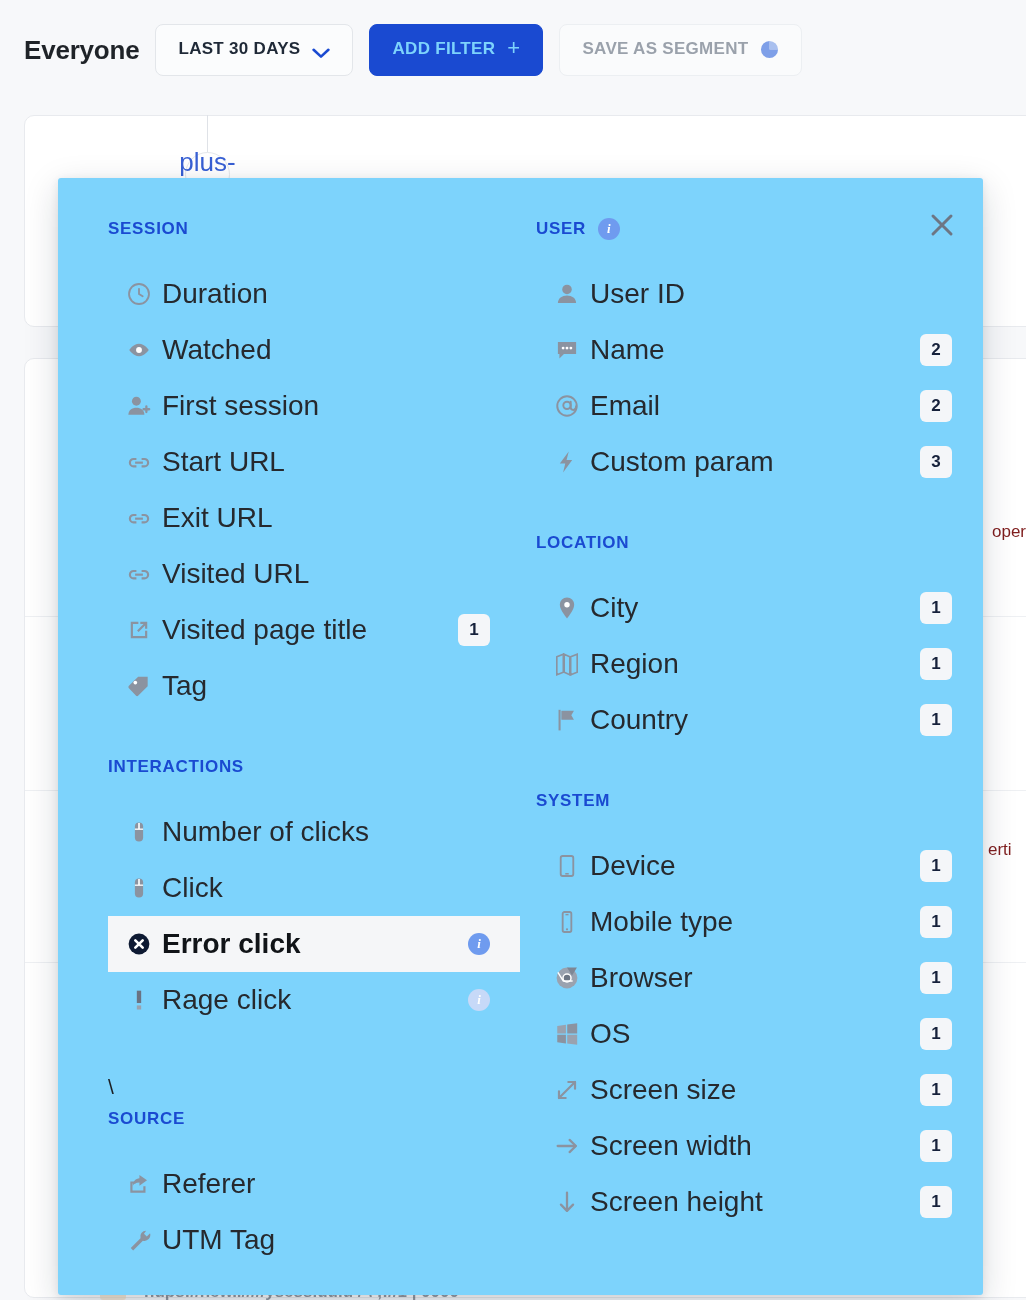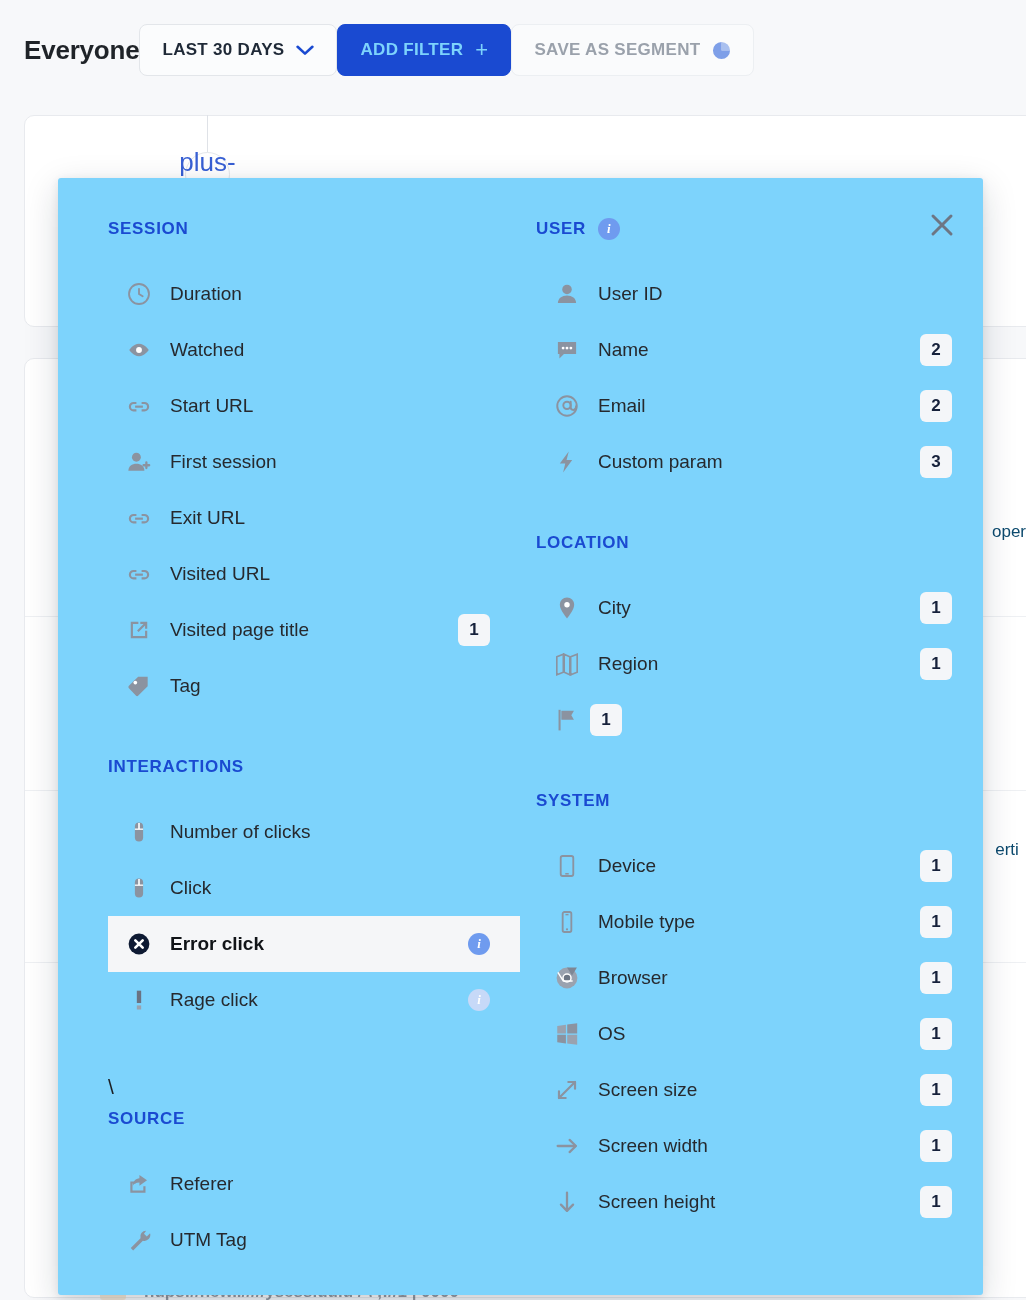--- a/index.html
+++ b/index.html
@@ -7,32 +7,32 @@
     width: 1026px; height: 1300px;
     font-family: "Liberation Sans", sans-serif;
     background: #f7f8fa;
     overflow: hidden;
   }
   #root { position: relative; width: 1026px; height: 1300px; }
 
   
   .toolbar {
     position: absolute; left: 0; top: 0; width: 1026px; height: 100px;
-    display: flex; align-items: center; 
+    display: flex; align-items: center; gap: 16px;
     padding-left: 24px;
     background: #f7f8fa;
   }
   .seg-title {
     font-size: 26px; font-weight: 700; color: #1f2328;
     letter-spacing: -0.2px; white-space: nowrap;
   }
   .btn {
     height: 52px; border-radius: 8px;
-    display: inline-flex; align-items: center; gap: 12px;
-    padding: 0 22px; font-size: 17px; font-weight: 700;
+    display: inline-flex; align-items: flex-end; gap: 12px;
+    padding: 16px 22px; font-size: 17px; font-weight: 700;
     letter-spacing: 0.3px; white-space: nowrap; cursor: pointer;
     background: #fbfcfd; border: 1px solid #e3e6ea; color: #1f2937;
   }
   .btn-primary { background: #1a4ad1; border-color: #1a4ad1; color: #7dd3fc; }
   .btn-disabled { color: #9aa1ab; background: #fafbfc; border-color: #eceff2; }
   .chev { color: #1a4ad1; font-weight: 700; font-size: 16px; line-height: 1; }
   .plus-lbl { font-size: 22px; font-weight: 400; line-height: 1; }
   .pie-ic { width: 19px; height: 19px; display: inline-block; }
 
   
@@ -52,22 +52,22 @@
     background: #fff; border: 1px solid #e4e7eb;
     display: flex; align-items: center; justify-content: center;
     color: #3860d4; font-size: 26px; font-weight: 300; line-height: 1;
     cursor: pointer;
   }
   .ghost-row {
     position: absolute; left: 25px; width: 1028px; height: 1px;
     background: #eef0f3;
   }
   .ghost-txt {
-    position: absolute; font-size: 17px; color: #0c4a6e;
-    white-space: nowrap; overflow: hidden; text-align: center;
+    position: absolute; font-size: 17px; color: #7f1d1d;
+    white-space: nowrap; overflow: hidden;
   }
   .bottom-row {
     position: absolute; left: 100px; top: 1282px; width: 900px;
     font-size: 17px; color: #3c4756; font-weight: 600;
     white-space: nowrap; overflow: hidden; opacity: .55;
   }
   .bottom-chip {
     display: inline-block; width: 26px; height: 14px;
     background: #f0d9b8; border-radius: 3px; margin-right: 18px;
     vertical-align: middle;
@@ -109,21 +109,21 @@
   .item {
     display: flex; align-items: center; height: 56px;
     padding-right: 30px; cursor: pointer;
   }
   .item.sel { background: #f5f6f8; }
   .ico {
     width: 54px; min-width: 54px; display: flex;
     align-items: center; justify-content: flex-start;
     padding-left: 18px; color: #8b93a0;
   }
-  .lbl { font-size: 19px; color: #26292e; flex: 1; white-space: nowrap; margin-left: 8px; }
+  .lbl { font-size: 28px; color: #26292e; flex: 1; white-space: nowrap; }
   .item.sel .lbl { font-weight: 700; color: #111418; }
   .count {
     min-width: 32px; height: 32px; padding: 0 9px;
     background: #f4f6f9; border-radius: 6px; color: #16213b;
     font-size: 17px; font-weight: 700;
     display: flex; align-items: center; justify-content: center;
   }
   .spacer-24 { height: 24px; }
   .spacer-40 { height: 40px; }
   .backslash {
@@ -206,35 +206,35 @@
               <svg width="26" height="26" viewBox="0 0 24 24">
                 <path d="M12 6.3C6.8 6.3 3 12 3 12s3.8 5.7 9 5.7S21 12 21 12s-3.8-5.7-9-5.7z" fill="#8b93a0"></path>
                 <circle cx="12" cy="12" r="2.7" fill="#fff"></circle>
               </svg>
             </span>
             <span class="lbl">Watched</span>
           </div>
           <div class="item">
             <span class="ico">
               <svg width="26" height="26" viewBox="0 0 24 24">
-                <path d="M9.6 9.2h-2.6a3.4 3.4 0 0 0 0 6.8h2.6M14.4 9.2h2.6a3.4 3.4 0 0 1 0 6.8h-2.6" fill="none" stroke="#8b93a0" stroke-width="2"></path>
-                <path d="M8.4 12.6h7.2" stroke="#8b93a0" stroke-width="2"></path>
-              </svg>
-            </span>
-            <span class="lbl">Start URL</span>
-          </div>
-          <div class="item">
-            <span class="ico">
-              <svg width="26" height="26" viewBox="0 0 24 24">
                 <circle cx="9.6" cy="7.6" r="4.1" fill="#8b93a0"></circle>
                 <path d="M2.2 20c0-4 3.4-6.4 7.4-6.4s7.4 2.4 7.4 6.4z" fill="#8b93a0"></path>
                 <path d="M18.8 12.4v5.2M16.2 15h5.2" stroke="#8b93a0" stroke-width="2.1" stroke-linecap="round"></path>
               </svg>
             </span>
             <span class="lbl">First session</span>
+          </div>
+          <div class="item">
+            <span class="ico">
+              <svg width="26" height="26" viewBox="0 0 24 24">
+                <path d="M9.6 9.2h-2.6a3.4 3.4 0 0 0 0 6.8h2.6M14.4 9.2h2.6a3.4 3.4 0 0 1 0 6.8h-2.6" fill="none" stroke="#8b93a0" stroke-width="2"></path>
+                <path d="M8.4 12.6h7.2" stroke="#8b93a0" stroke-width="2"></path>
+              </svg>
+            </span>
+            <span class="lbl">Start URL</span>
           </div>
           <div class="item">
             <span class="ico">
               <svg width="26" height="26" viewBox="0 0 24 24">
                 <path d="M9.6 9.2h-2.6a3.4 3.4 0 0 0 0 6.8h2.6M14.4 9.2h2.6a3.4 3.4 0 0 1 0 6.8h-2.6" fill="none" stroke="#8b93a0" stroke-width="2"></path>
                 <path d="M8.4 12.6h7.2" stroke="#8b93a0" stroke-width="2"></path>
               </svg>
             </span>
             <span class="lbl">Exit URL</span>
           </div>
@@ -406,20 +406,21 @@
             <span class="lbl">Region</span>
             <span class="count">1</span>
           </div>
           <div class="item">
             <span class="ico">
               <svg width="26" height="26" viewBox="0 0 24 24">
                 <rect x="4.2" y="2.6" width="1.9" height="19" fill="#8b93a0"></rect>
                 <path d="M6.8 3.4h11.6l-2.4 4.2 2.4 4.2H6.8z" fill="#8b93a0"></path>
               </svg>
             </span>
+            <span class="lbl">Country</span>
             <span class="count">1</span>
           </div>
           <div class="spacer-40"></div>
           <div class="grp-head">
             <span>SYSTEM</span>
           </div>
           <div class="spacer-24"></div>
           <div class="item">
             <span class="ico">
               <svg width="26" height="26" viewBox="0 0 24 24">

